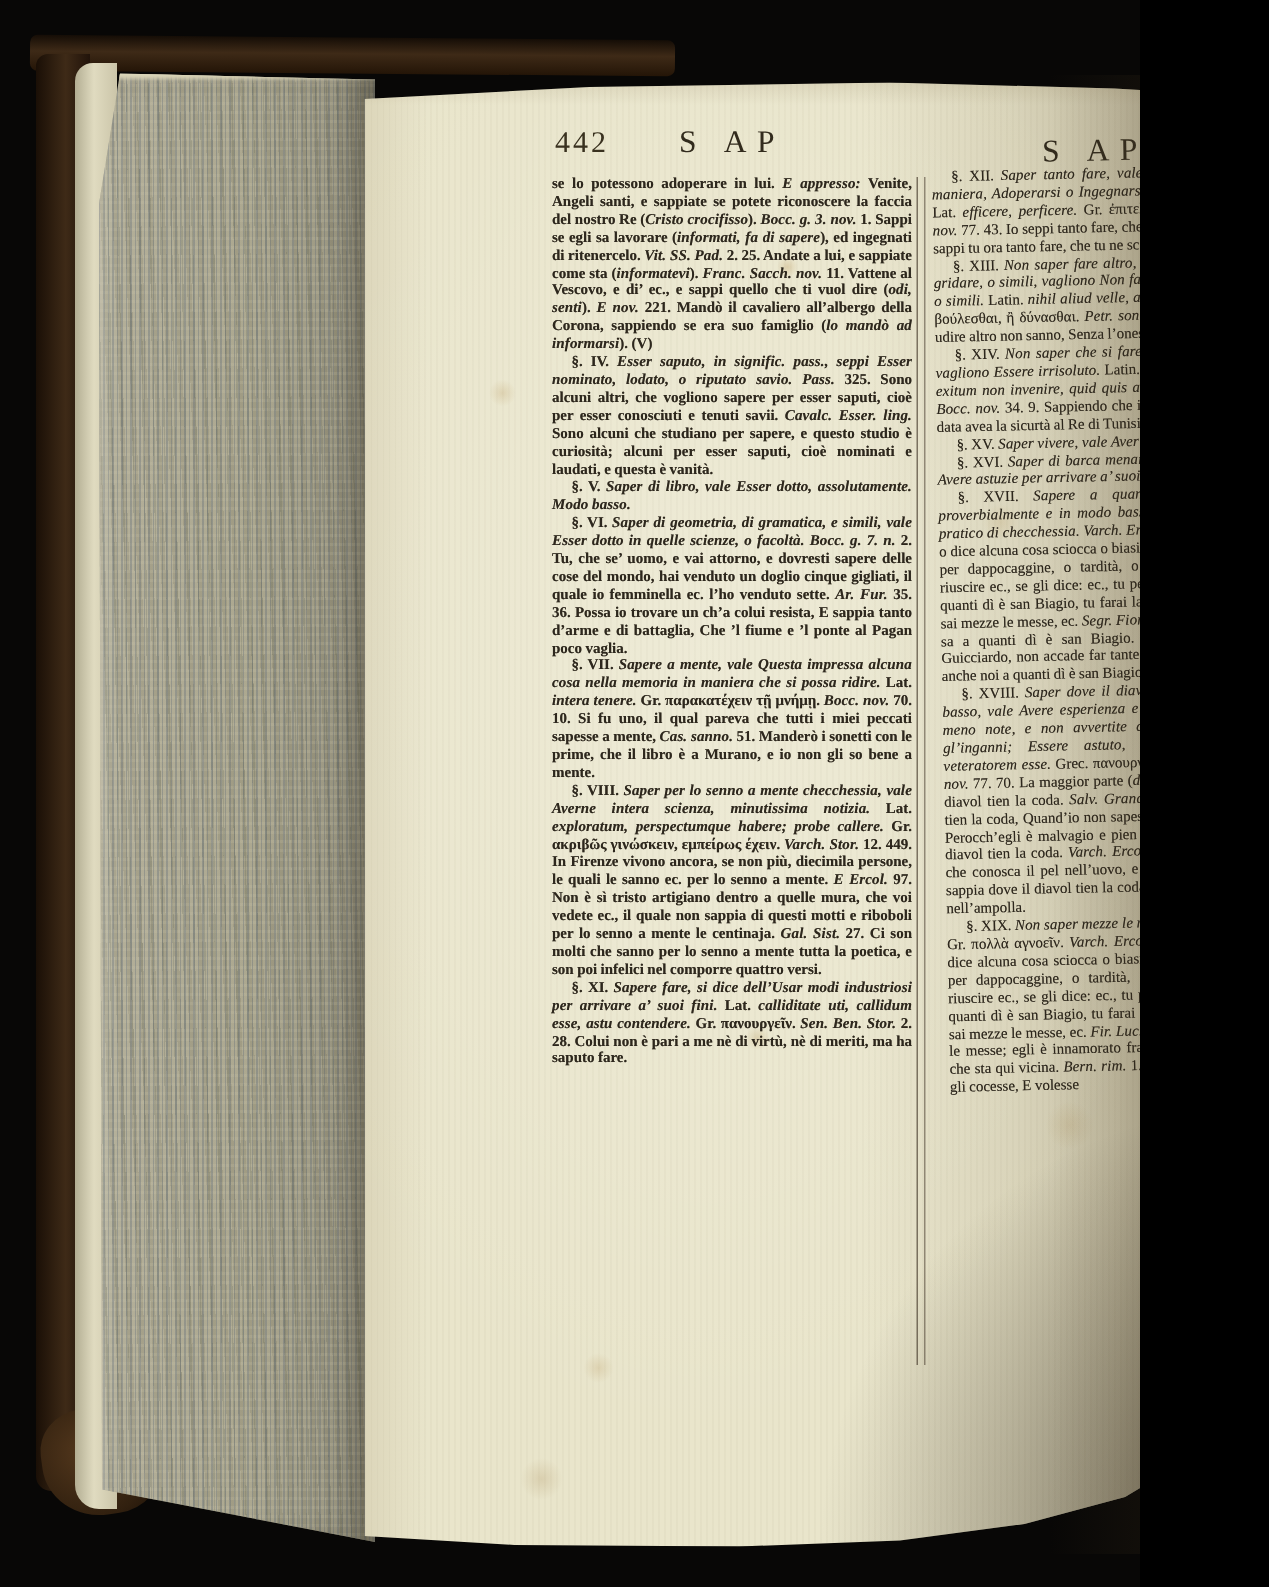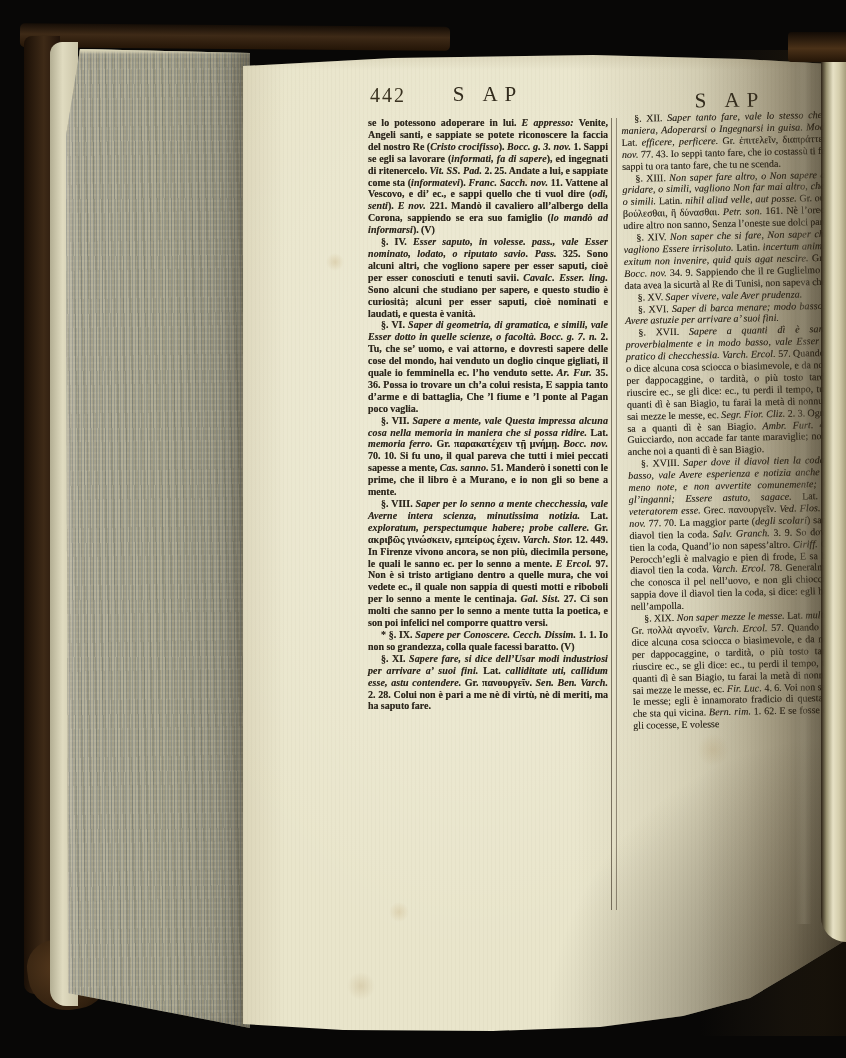--- a/index.html
+++ b/index.html
@@ -1,17 +1,17 @@
 <!DOCTYPE html>
 <html style="--background: #080706; --cover: #3e2a17; --edge: #aca890; --paper: #e9e5cb; --ink: #2d271d;"><head>
 <meta charset="utf-8">
 <style>
   html,body{margin:0;padding:0;background:#000;}
   .stage{
-    position:relative;width:846px;height:1058px;overflow:hidden;
+    position:relative;width:760px;height:1058px;overflow:hidden;
     background:var(--background,#080706);
     font-family:"Liberation Serif","DejaVu Serif",serif;
   }
   
   .cover-top{
     position:absolute;left:20px;top:25px;width:430px;height:24px;
     background:linear-gradient(180deg,#150d06,var(--cover,#3e2a17) 45%,#241507);
     border-radius:5px;transform:rotate(.5deg);
   }
   .cover-left{
@@ -133,26 +133,26 @@
   <div class="edge-block"></div>
   <div class="main-page"></div>
 
   <div class="pagenum">442</div>
   <div class="running-head left">S AP</div>
   <div class="running-head right">S AP</div>
   <div class="divider"></div>
 
   <div class="col col-left">
       <p class="para">se lo potessono adoperare in lui. <i>E appresso:</i> Venite, Angeli santi, e sappiate se potete riconoscere la faccia del nostro Re (<i>Cristo crocifisso</i>). <i>Bocc. g. 3. nov.</i> 1. Sappi se egli sa lavorare (<i>informati, fa di sapere</i>), ed ingegnati di ritenercelo. <i>Vit. SS. Pad.</i> 2. 25. Andate a lui, e sappiate come sta (<i>informatevi</i>). <i>Franc. Sacch. nov.</i> 11. Vattene al Vescovo, e di’ ec., e sappi quello che ti vuol dire (<i>odi, senti</i>). <i>E nov.</i> 221. Mandò il cavaliero all’albergo della Corona, sappiendo se era suo famiglio (<i>lo mandò ad informarsi</i>). (V)</p>
-      <p class="para indent">§. IV. <i>Esser saputo, in volesse. pass., vale Esser nominato, lodato, o riputato savio. Pass.</i> 325. Sono alcuni altri, che vogliono sapere per esser saputi, cioè per esser conosciuti e tenuti savii. <i>Cavalc. Esser. ling.</i> Sono alcuni che studiano per sapere, e questo studio è curiosità; alcuni per esser saputi, cioè nominati e laudati, e questa è vanità.</p>
+      <p class="para indent">§. IV. <i>Esser saputo, in signific. pass., seppi Esser nominato, lodato, o riputato savio. Pass.</i> 325. Sono alcuni altri, che vogliono sapere per esser saputi, cioè per esser conosciuti e tenuti savii. <i>Cavalc. Esser. ling.</i> Sono alcuni che studiano per sapere, e questo studio è curiosità; alcuni per esser saputi, cioè nominati e laudati, e questa è vanità.</p>
+      <p class="para indent">§. V. <i>Saper di libro, vale Esser dotto, assolutamente. Modo basso.</i></p>
       <p class="para indent">§. VI. <i>Saper di geometria, di gramatica, e simili, vale Esser dotto in quelle scienze, o facoltà. Bocc. g. 7. n.</i> 2. Tu, che se’ uomo, e vai attorno, e dovresti sapere delle cose del mondo, hai venduto un doglio cinque gigliati, il quale io femminella ec. l’ho venduto sette. <i>Ar. Fur.</i> 35. 36. Possa io trovare un ch’a colui resista, E sappia tanto d’arme e di battaglia, Che ’l fiume e ’l ponte al Pagan poco vaglia.</p>
-      <p class="para indent">§. VII. <i>Sapere a mente, vale Questa impressa alcuna cosa nella memoria in maniera che si possa ridire.</i> Lat. <i>memoria ferro.</i> Gr. παρακατέχειν τῇ μνήμῃ. <i>Bocc. nov.</i> 70. 10. Si fu uno, il qual pareva che tutti i miei peccati sapesse a mente, <i>Cas. sanno.</i> 51. Manderò i sonetti con le prime, che il libro è a Murano, e io non gli so bene a mente.</p>
+      <p class="para indent">§. VII. <i>Sapere a mente, vale Questa impressa alcuna cosa nella memoria in maniera che si possa ridire.</i> Lat. <i>intera tenere.</i> Gr. παρακατέχειν τῇ μνήμῃ. <i>Bocc. nov.</i> 70. 10. Si fu uno, il qual pareva che tutti i miei peccati sapesse a mente, <i>Cas. sanno.</i> 51. Manderò i sonetti con le prime, che il libro è a Murano, e io non gli so bene a mente.</p>
       <p class="para indent">§. VIII. <i>Saper per lo senno a mente checchessia, vale Averne intera scienza, minutissima notizia.</i> Lat. <i>exploratum, perspectumque habere; probe callere.</i> Gr. ακριβῶς γινώσκειν, εμπείρως έχειν. <i>Varch. Stor.</i> 12. 449. In Firenze vivono ancora, se non più, diecimila persone, le quali le sanno ec. per lo senno a mente. <i>E Ercol.</i> 97. Non è sì tristo artigiano dentro a quelle mura, che voi vedete ec., il quale non sappia di questi motti e riboboli per lo senno a mente le centinaja. <i>Gal. Sist.</i> 27. Ci son molti che sanno per lo senno a mente tutta la poetica, e son poi infelici nel comporre quattro versi.</p>
-      <p class="para indent">* §. IX. <i>Sapere per Conoscere. Cecch. Dissim.</i> 1. 1. Io non so grandezza, colla quale facessi baratto. (V)</p>
-      <p class="para indent">§. XI. <i>Sapere fare, si dice dell’Usar modi industriosi per arrivare a’ suoi fini.</i> Lat. <i>calliditate uti, callidum esse, astu contendere.</i> Gr. πανουργεῖν. <i>Sen. Ben. Varch.</i> 2. 28. Colui non è pari a me nè di virtù, nè di meriti, ma ha saputo fare.</p>
+      <p class="para indent">§. XI. <i>Sapere fare, si dice dell’Usar modi industriosi per arrivare a’ suoi fini.</i> Lat. <i>calliditate uti, callidum esse, astu contendere.</i> Gr. πανουργεῖν. <i>Sen. Ben. Stor.</i> 2. 28. Colui non è pari a me nè di virtù, nè di meriti, ma ha saputo fare.</p>
     </div>
   <div class="col col-right">
       <p class="para indent">§. XII. <i>Saper tanto fare, vale lo stesso che Fare in maniera, Adoperarsi o Ingegnarsi in guisa. Modo basso.</i> Lat. <i>efficere, perficere.</i> Gr. ἐπιτελεῖν, διαπράττειν. <i>Bocc. nov.</i> 77. 43. Io seppi tanto fare, che io costassù ti feci salire; sappi tu ora tanto fare, che tu ne scenda.</p>
       <p class="para indent">§. XIII. <i>Non saper fare altro, o Non sapere altro, che gridare, o simili, vagliono Non far mai altro, che gridare, o simili.</i> Latin. <i>nihil aliud velle, aut posse.</i> Gr. οὐδὲν ἄλλο βούλεσθαι, ἢ δύνασθαι. <i>Petr. son.</i> 161. Nè l’orecchie, che udire altro non sanno, Senza l’oneste sue dolci parole.</p>
       <p class="para indent">§. XIV. <i>Non saper che si fare, Non saper che si dire, vagliono Essere irrisoluto.</i> Latin. <i>incertum animi esse, rei exitum non invenire, quid quis agat nescire.</i> Gr. ἀπορεῖν. <i>Bocc. nov.</i> 34. 9. Sappiendo che il re Guglielmo suo avolo data avea la sicurtà al Re di Tunisi, non sapeva che farsi.</p>
       <p class="para indent">§. XV. <i>Saper vivere, vale Aver prudenza.</i></p>
       <p class="para indent">§. XVI. <i>Saper di barca menare; modo basso, che vale Avere astuzie per arrivare a’ suoi fini.</i></p>
       <p class="para indent">§. XVII. <i>Sapere a quanti dì è san Biagio, proverbialmente e in modo basso, vale Esser accorto e pratico di checchessia. Varch. Ercol.</i> 57. Quando alcuno fa o dice alcuna cosa sciocca o biasimevole, e da non dovergli per dappocaggine, o tardità, o più tosto tardezza sua, riuscire ec., se gli dice: ec., tu perdi il tempo, tu non sai a quanti dì è san Biagio, tu farai la metà di nonnulla, tu non sai mezze le messe, ec. <i>Segr. Fior. Cliz.</i> 2. 3. Ognuno di noi sa a quanti dì è san Biagio. <i>Ambr. Furt.</i> 4. 13. Eh, Guicciardo, non accade far tante maraviglie; noi sappiamo anche noi a quanti dì è san Biagio.</p>
       <p class="para indent">§. XVIII. <i>Saper dove il diavol tien la coda, in modo basso, vale Avere esperienza e notizia anche delle cose meno note, e non avvertite comunemente; Conoscere gl’inganni; Essere astuto, sagace.</i> Lat. <i>callidum, veteratorem esse.</i> Grec. πανουργεῖν. <i>Ved. Flos.</i> 251. <i>Bocc. nov.</i> 77. 70. La maggior parte (<i>degli scolari</i>) sanno dove il diavol tien la coda. <i>Salv. Granch.</i> 3. 9. So dove il diavol tien la coda, Quand’io non sapess’altro. <i>Ciriff. Calv.</i> 1. 27. Perocch’egli è malvagio e pien di frode, E sa ben dove il diavol tien la coda. <i>Varch. Ercol.</i> 78. Generalmente d’uno che conosca il pel nell’uovo, e non gli chiocci il ferro, e sappia dove il diavol tien la coda, si dice: egli ha il diavolo nell’ampolla.</p>
       <p class="para indent">§. XIX. <i>Non saper mezze le messe.</i> Lat. <i>multa ignorare.</i> Gr. πολλὰ αγνοεῖν. <i>Varch. Ercol.</i> 57. Quando alcuno fa o dice alcuna cosa sciocca o biasimevole, e da non dovergli per dappocaggine, o tardità, o più tosto tardezza sua, riuscire ec., se gli dice: ec., tu perdi il tempo, tu non sai a quanti dì è san Biagio, tu farai la metà di nonnulla, tu non sai mezze le messe, ec. <i>Fir. Luc.</i> 4. 6. Voi non sapete mezze le messe; egli è innamorato fradicio di questa cantoniera, che sta qui vicina. <i>Bern. rim.</i> 1. 62. E se fosse qualcun che gli cocesse, E volesse</p>

